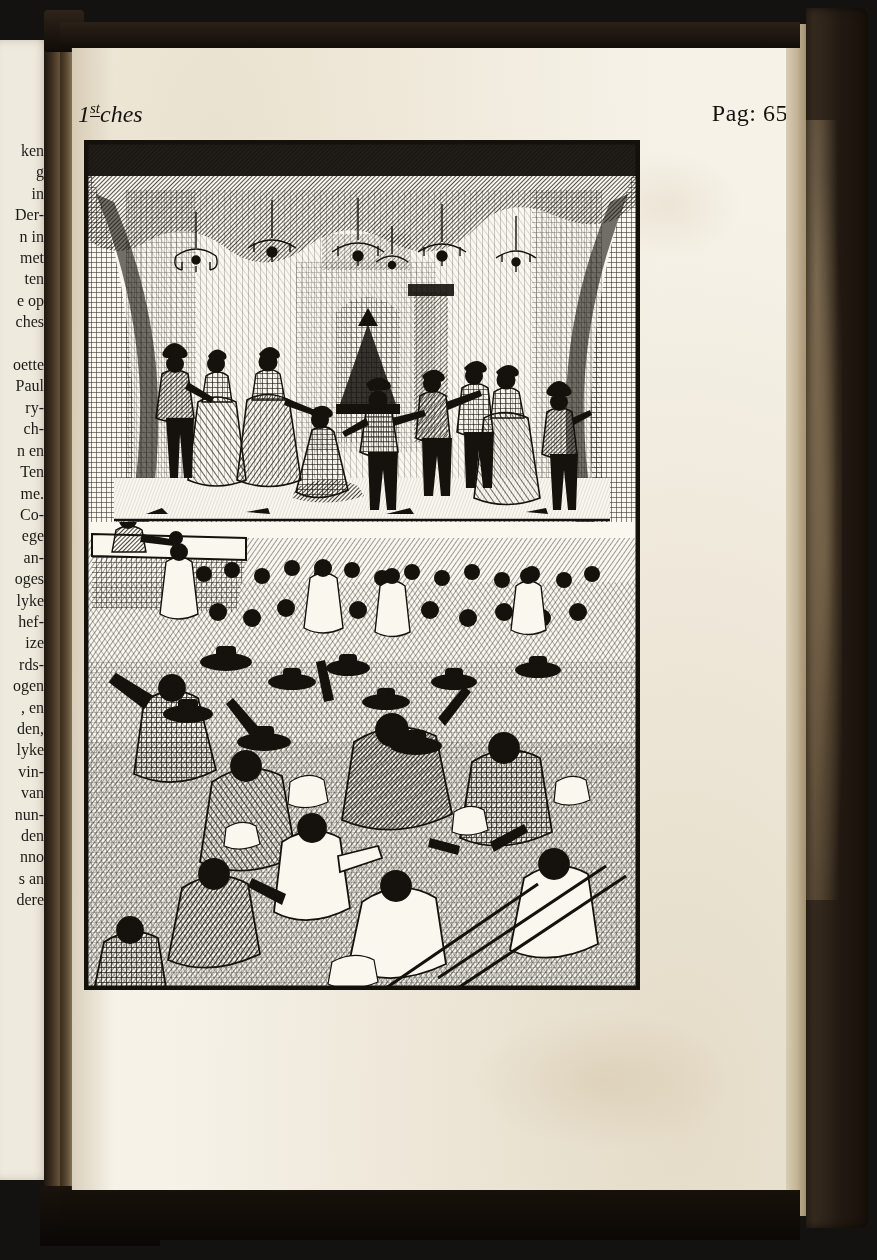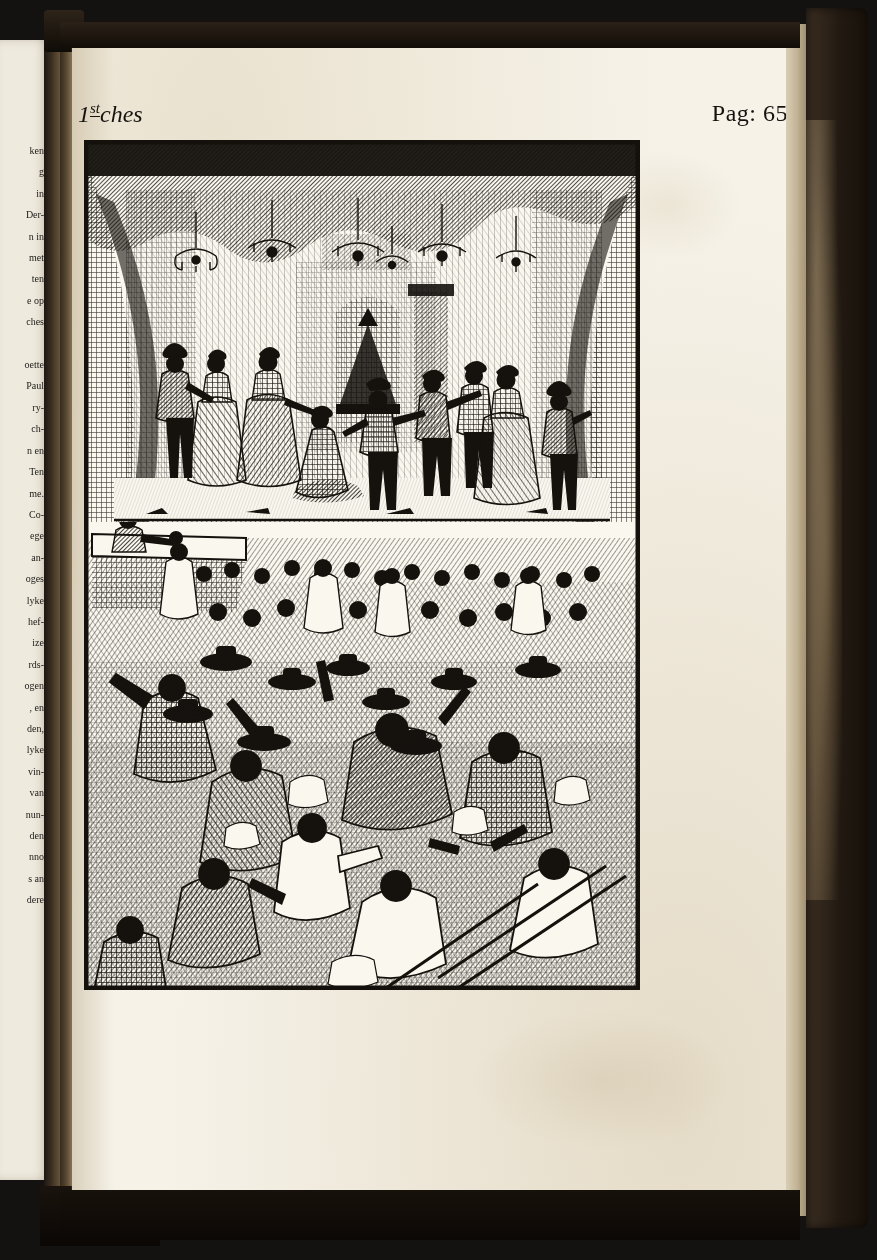--- a/index.html
+++ b/index.html
@@ -31,21 +31,21 @@
     background: #efeade;
     box-shadow: inset -6px 0 14px -6px rgba(60,45,25,.55);
   }
   .verso-text {
     position: absolute;
     left: 0; top: 140px;
     width: 44px;
     text-align: right;
     padding-right: 3px;
     font-family: "Liberation Serif", serif;
-    font-size: 10px;
+    font-size: 16px;
     line-height: 21.4px;
     color: #1c1a17;
     white-space: pre-line;
     overflow: hidden;
     height: 920px;
   }
 
   
   .gutter {
     position: absolute;

